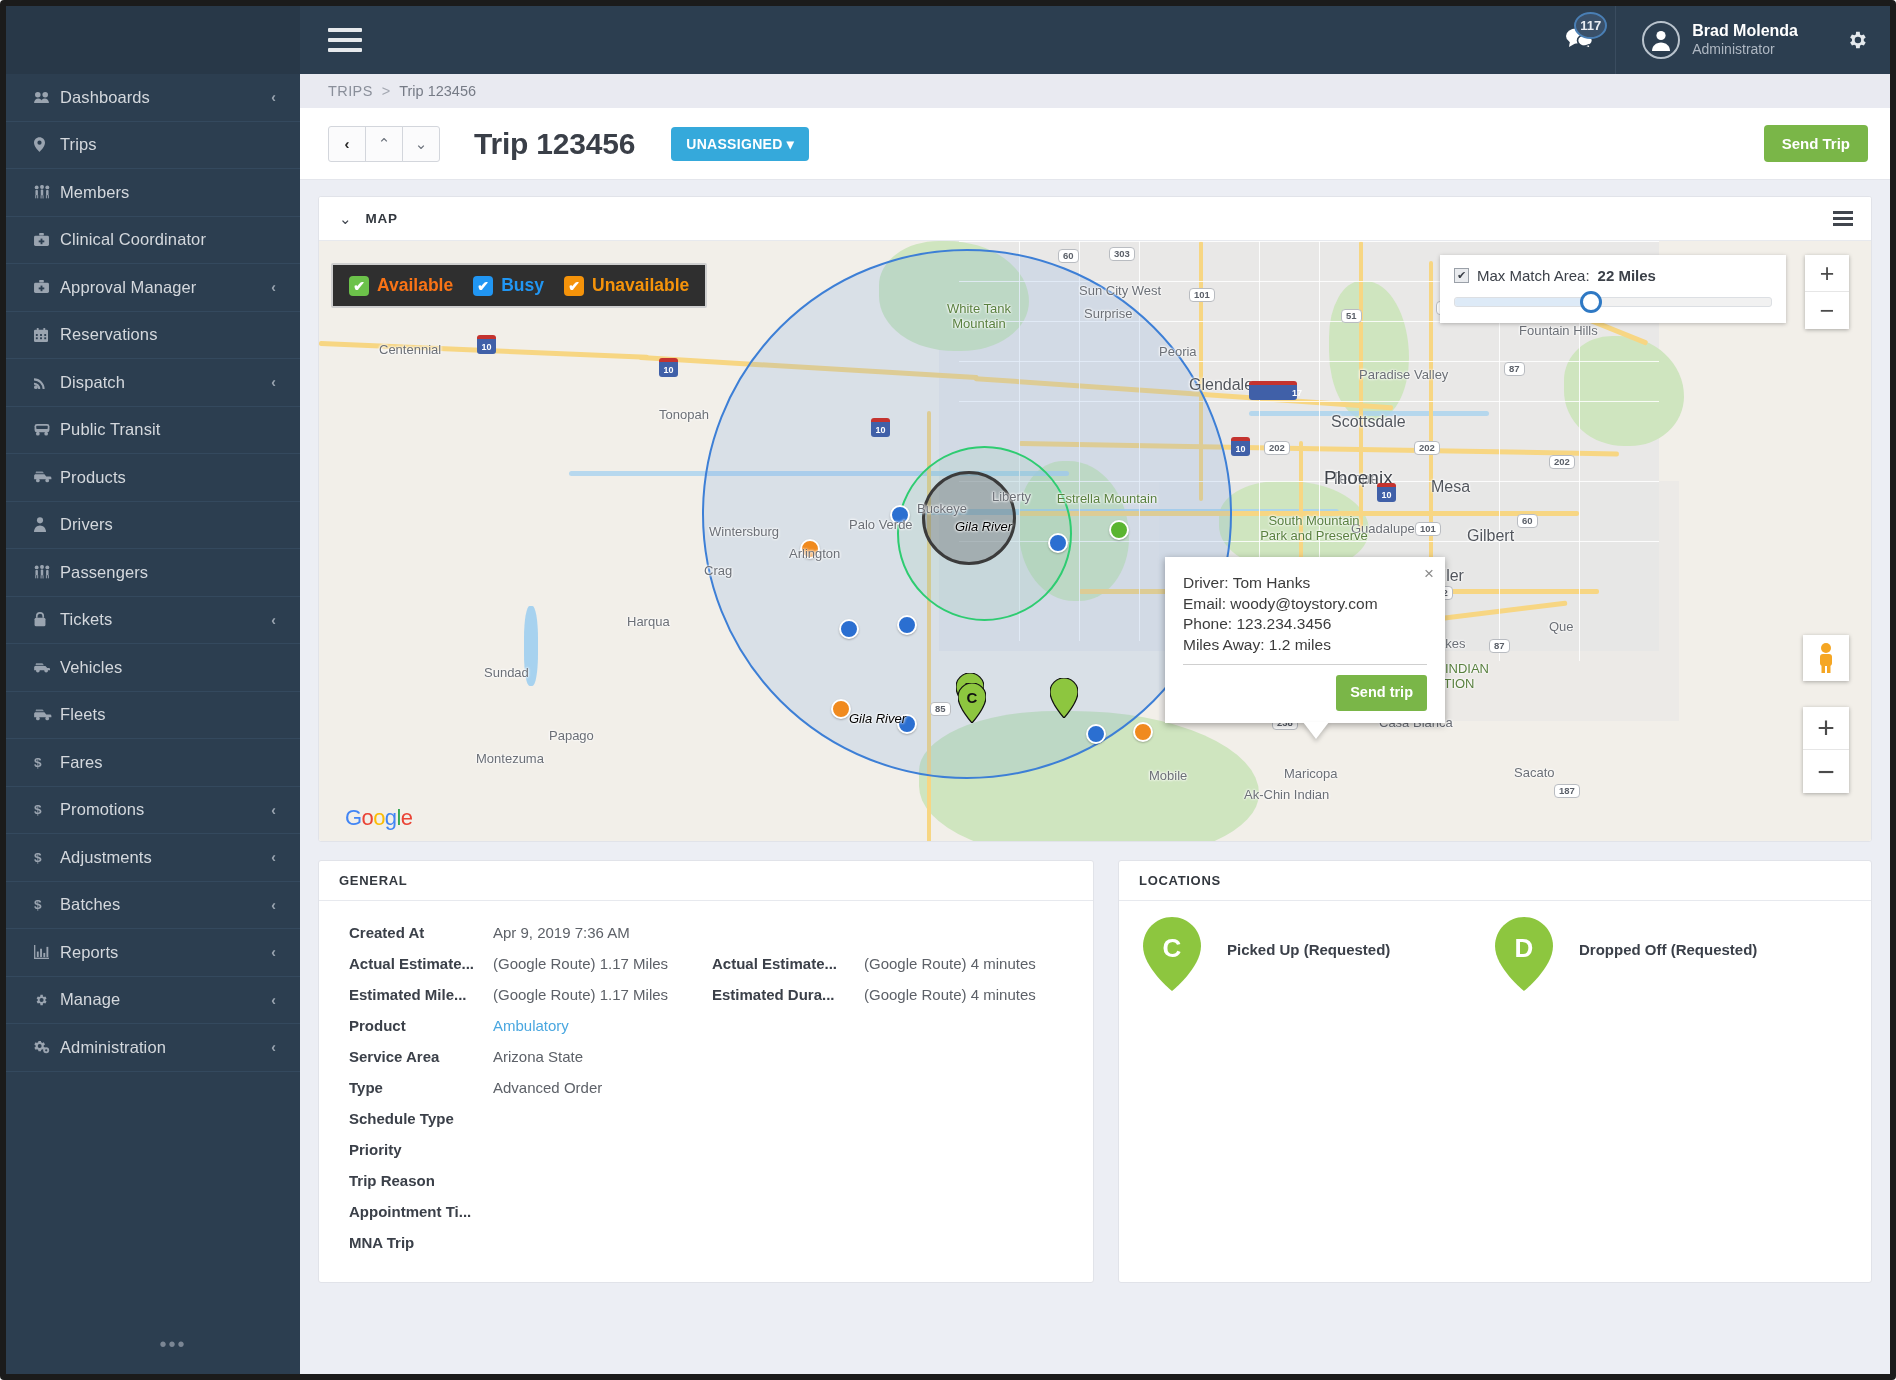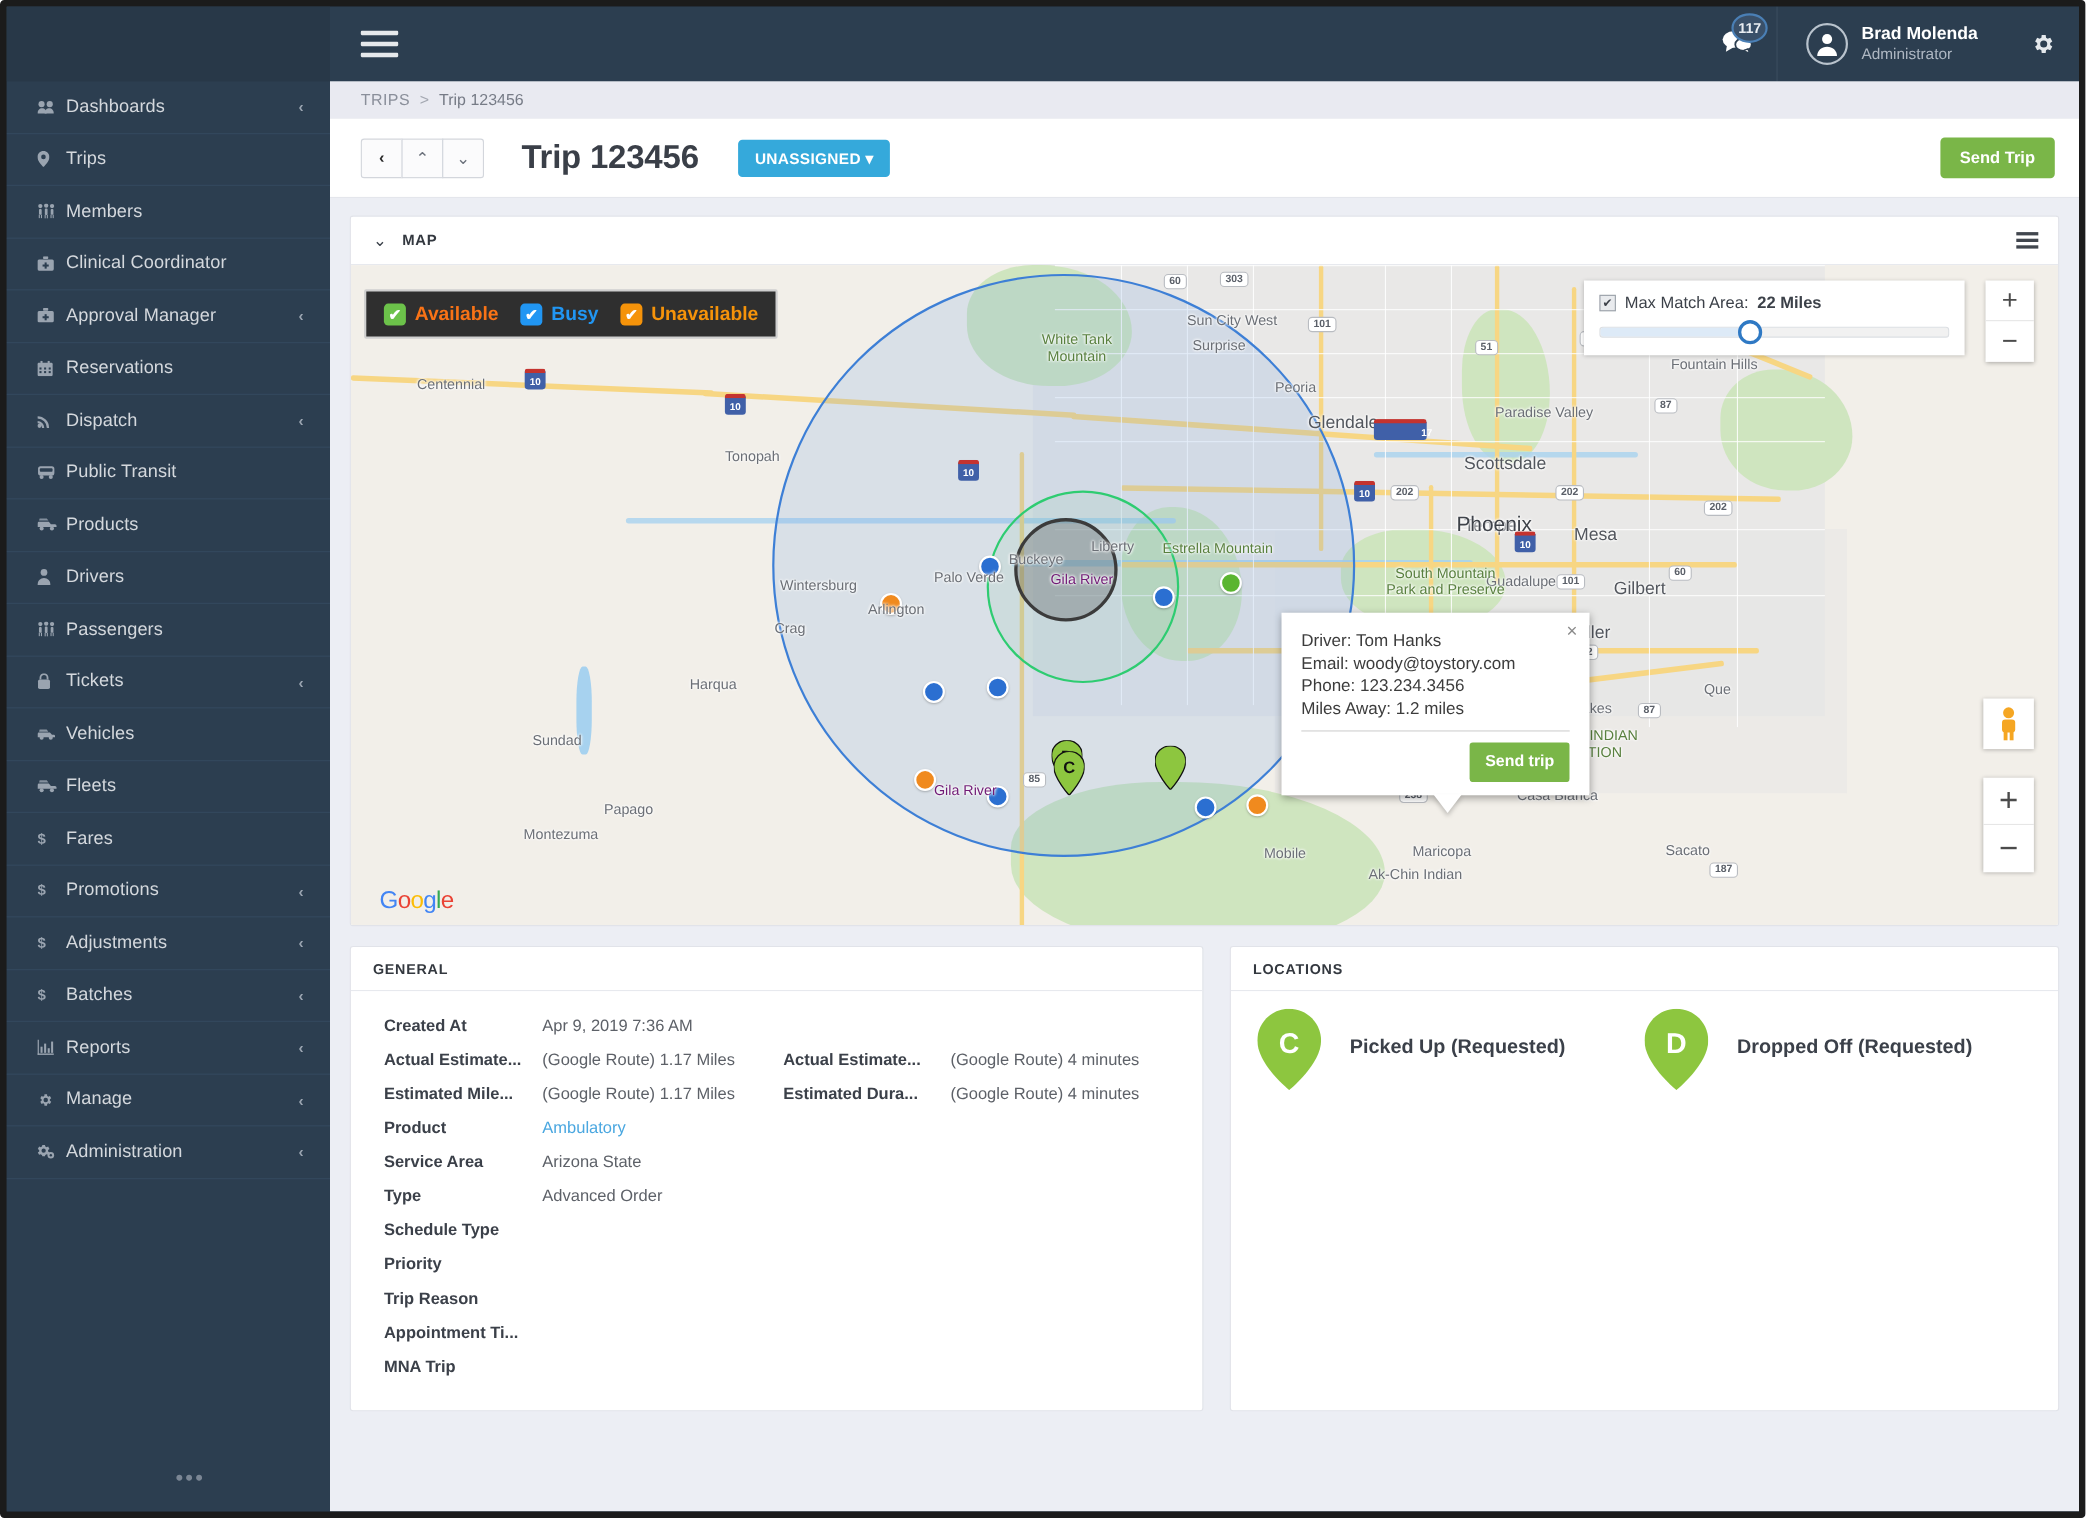--- a/index.html
+++ b/index.html
@@ -194,21 +194,21 @@
     display:flex;align-items:center;justify-content:center;
     border-top:4px solid #c4332f;
   }
   .place-label {
     position:absolute; color:#6b6f76; font-size:13px;
     white-space:nowrap; text-shadow: 0 0 3px #fff, 0 0 3px #fff, 0 0 2px #fff;
   }
   .place-label.big { font-size:19px; color:#3f434a; }
   .place-label.med { font-size:16px; color:#52565d; }
   .place-label.park { color:#59803f; }
-  .place-label.river { color:#701a75; }
+  .place-label.river { color:#000000; font-style:italic; }
 
   
   #circle-outer {
     position:absolute; border:2.5px solid #3d7fd6;
     background: rgba(120,165,225,0.20);
     border-radius:50%;
   }
   #circle-mid {
     position:absolute; border:2.5px solid #2ecc71;
     background: rgba(120,200,150,0.12);
@@ -352,21 +352,21 @@
   .gen-label { width:150px; font-weight:bold; color:#3b4049; padding-left:6px; }
   .gen-value { flex:1; text-align:left; color:#5d6168; padding-right:8px; }
   .gen-value.link { color:#4aa7e0; cursor:pointer; }
   .gen-col.second .gen-label { width:150px; }
   .gen-col.second .gen-value { text-align:left; padding-left:8px; }
 
   #locations-grid { display:flex; }
   .loc-item { flex:1; display:flex; align-items:flex-start; gap:26px; }
   .loc-pin { width:58px; height:74px; flex:none; }
   .loc-pin svg { display:block; }
-  .loc-text { padding-top:24px; font-size:18px; font-weight:bold; color:#3b4049; }
+  .loc-text { padding-top:24px; font-size:15px; font-weight:bold; color:#3b4049; }
   #locations-card .card-body { min-height:185px; }
 </style>
 </head>
 <body>
 
 <div id="app">
 
   <div id="sidebar">
     <div id="sidebar-top"></div>
     <div id="nav-list">

